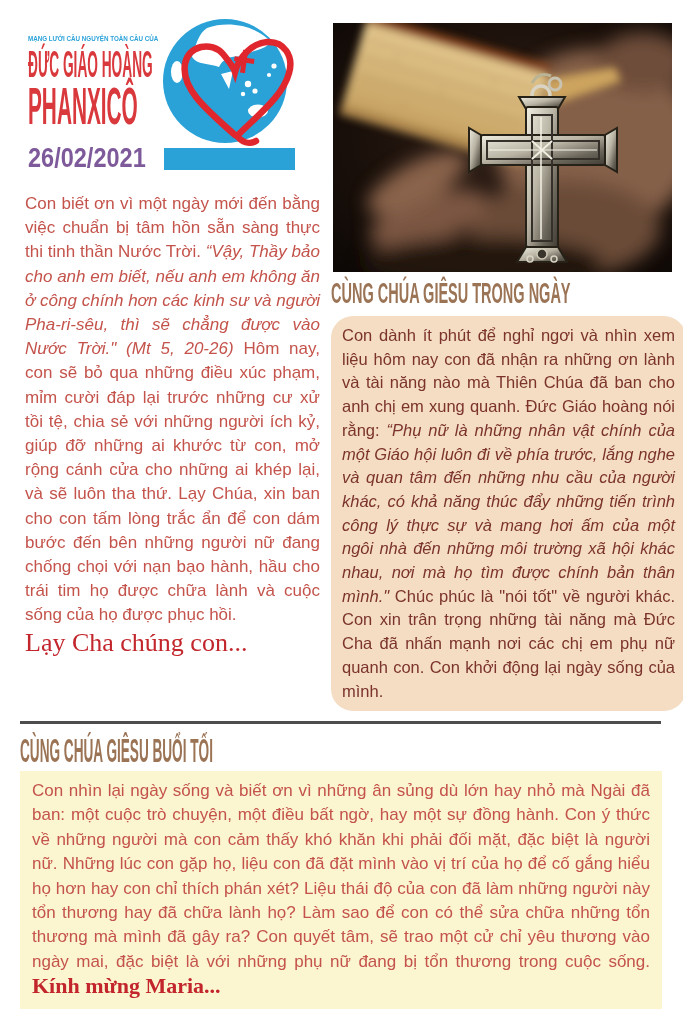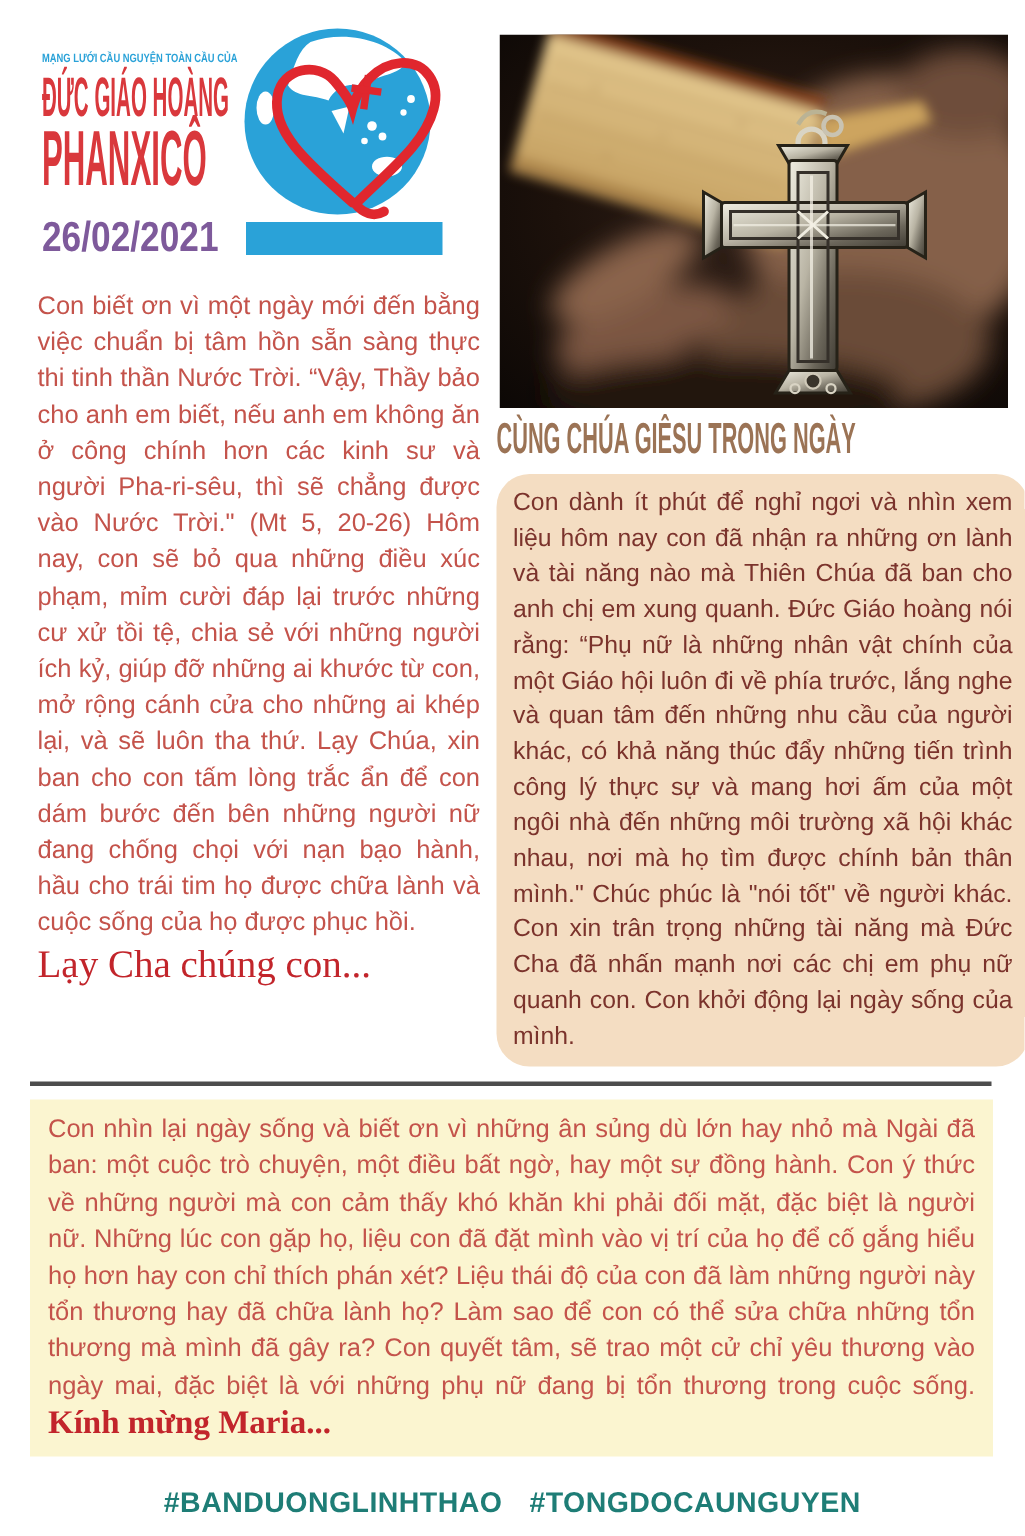--- a/index.html
+++ b/index.html
@@ -39,21 +39,21 @@
   .h-span{font-size:33px;color:var(--heading-brown);}
   .h-morning{transform:scaleX(.53);}
   .h-day{font-size:29px;transform:scaleX(.50);}
   .h-evening{font-size:34px;transform:scaleX(.40);}
 
   
   #morning{position:absolute;left:25px;top:192px;width:295px;}
   #morning h2{margin-bottom:6px;}
   .body-red{font-size:17px;line-height:24.2px;text-align:justify;
             color:var(--body-red);}
-  .it{}
+  .it{font-style:italic;}
   .prayer{font-family:"Liberation Serif",serif;font-weight:normal;
           font-size:26px;color:var(--prayer-red);}
 
   
   #day{position:absolute;left:331px;top:279px;width:355px;}
   #day h2{margin-bottom:7px;}
   .day-box{background:var(--day-bg);padding:8px 11px;font-size:16.5px;
            line-height:23.7px;text-align:justify;color:var(--day-text);border-radius:22px;}
 
   
@@ -183,20 +183,18 @@
   </section>
 
   <section id="day">
     <h2><span class="cond h-span h-day">CÙNG CHÚA GIÊSU TRONG NGÀY</span></h2>
     <div class="day-box"><span>Con dành ít phút để nghỉ ngơi và nhìn xem liệu hôm nay con đã nhận ra những ơn lành và tài năng nào mà Thiên Chúa đã ban cho anh chị em xung quanh. Đức Giáo hoàng nói rằng: </span><span class="it">“Phụ nữ là những nhân vật chính của một Giáo hội luôn đi về phía trước, lắng nghe và quan tâm đến những nhu cầu của người khác, có khả năng thúc đẩy những tiến trình công lý thực sự và mang hơi ấm của một ngôi nhà đến những môi trường xã hội khác nhau, nơi mà họ tìm được chính bản thân mình."</span><span> Chúc phúc là "nói tốt" về người khác. Con xin trân trọng những tài năng mà Đức Cha đã nhấn mạnh nơi các chị em phụ nữ quanh con. Con khởi động lại ngày sống của mình.</span></div>
   </section>
 
   <div id="divider"></div>
 
   <section id="evening">
+    <h2><span class="cond h-span h-evening">CÙNG CHÚA GIÊSU BUỔI TỐI</span></h2>
     <p class="evening-box"><span>Con nhìn lại ngày sống và biết ơn vì những ân sủng dù lớn hay nhỏ mà Ngài đã ban: một cuộc trò chuyện, một điều bất ngờ, hay một sự đồng hành. Con ý thức về những người mà con cảm thấy khó khăn khi phải đối mặt, đặc biệt là người nữ. Những lúc con gặp họ, liệu con đã đặt mình vào vị trí của họ để cố gắng hiểu họ hơn hay con chỉ thích phán xét? Liệu thái độ của con đã làm những người này tổn thương hay đã chữa lành họ? Làm sao để con có thể sửa chữa những tổn thương mà mình đã gây ra? Con quyết tâm, sẽ trao một cử chỉ yêu thương vào ngày mai, đặc biệt là với những phụ nữ đang bị tổn thương trong cuộc sống.  </span><span class="prayer-inline">Kính mừng Maria...</span></p>
   </section>
 
-  <footer id="footer">
-    <span>#BANDUONGLINHTHAO</span><span>#TONGDOCAUNGUYEN</span>
-  </footer>
 
 </div>
 
 </body></html>

